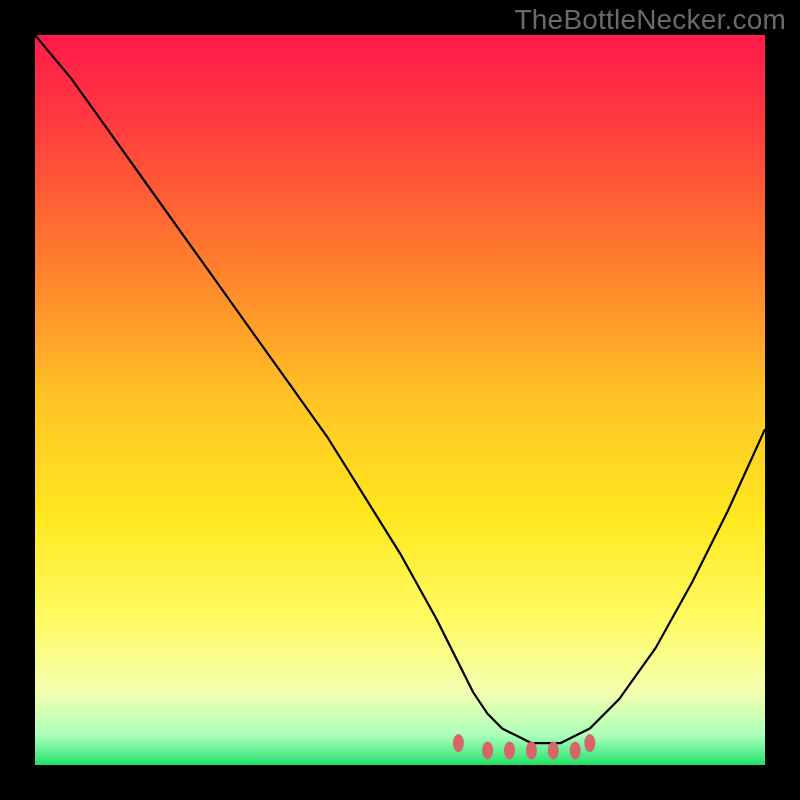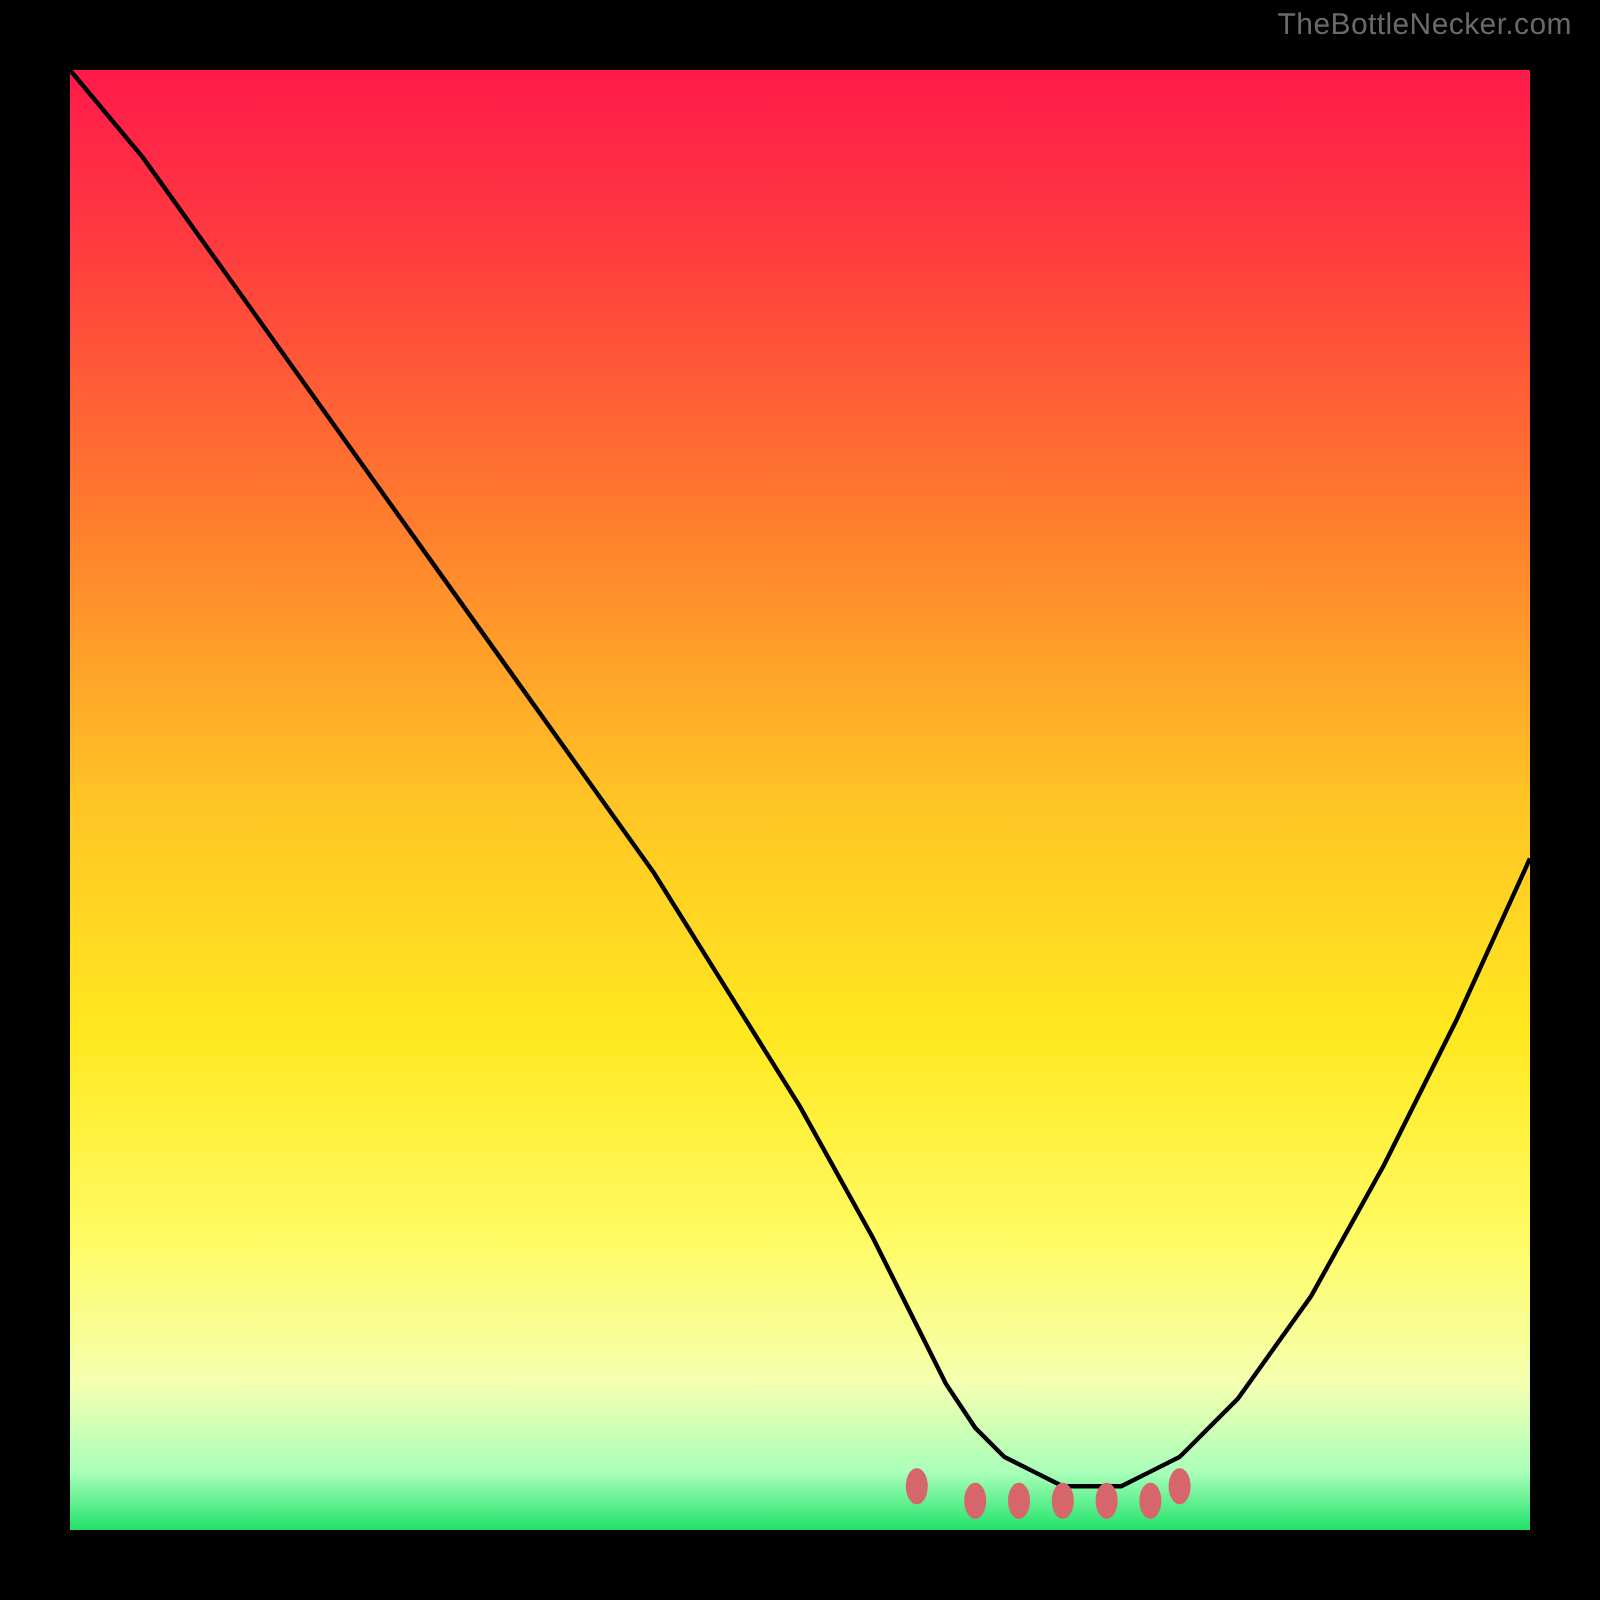--- a/index.html
+++ b/index.html
@@ -9,21 +9,21 @@
     height: 800px;
     background: #000000;
     position: relative;
     font-family: Arial, Helvetica, sans-serif;
   }
   .watermark {
     position: absolute;
     top: 4px;
     right: 14px;
     color: #6a6a6a;
-    font-size: 15px;
+    font-size: 28px;
     font-weight: 500;
     letter-spacing: 0.2px;
     z-index: 10;
   }
   .plot-area {
     position: absolute;
     left: 35px;
     top: 35px;
     width: 730px;
     height: 730px;

